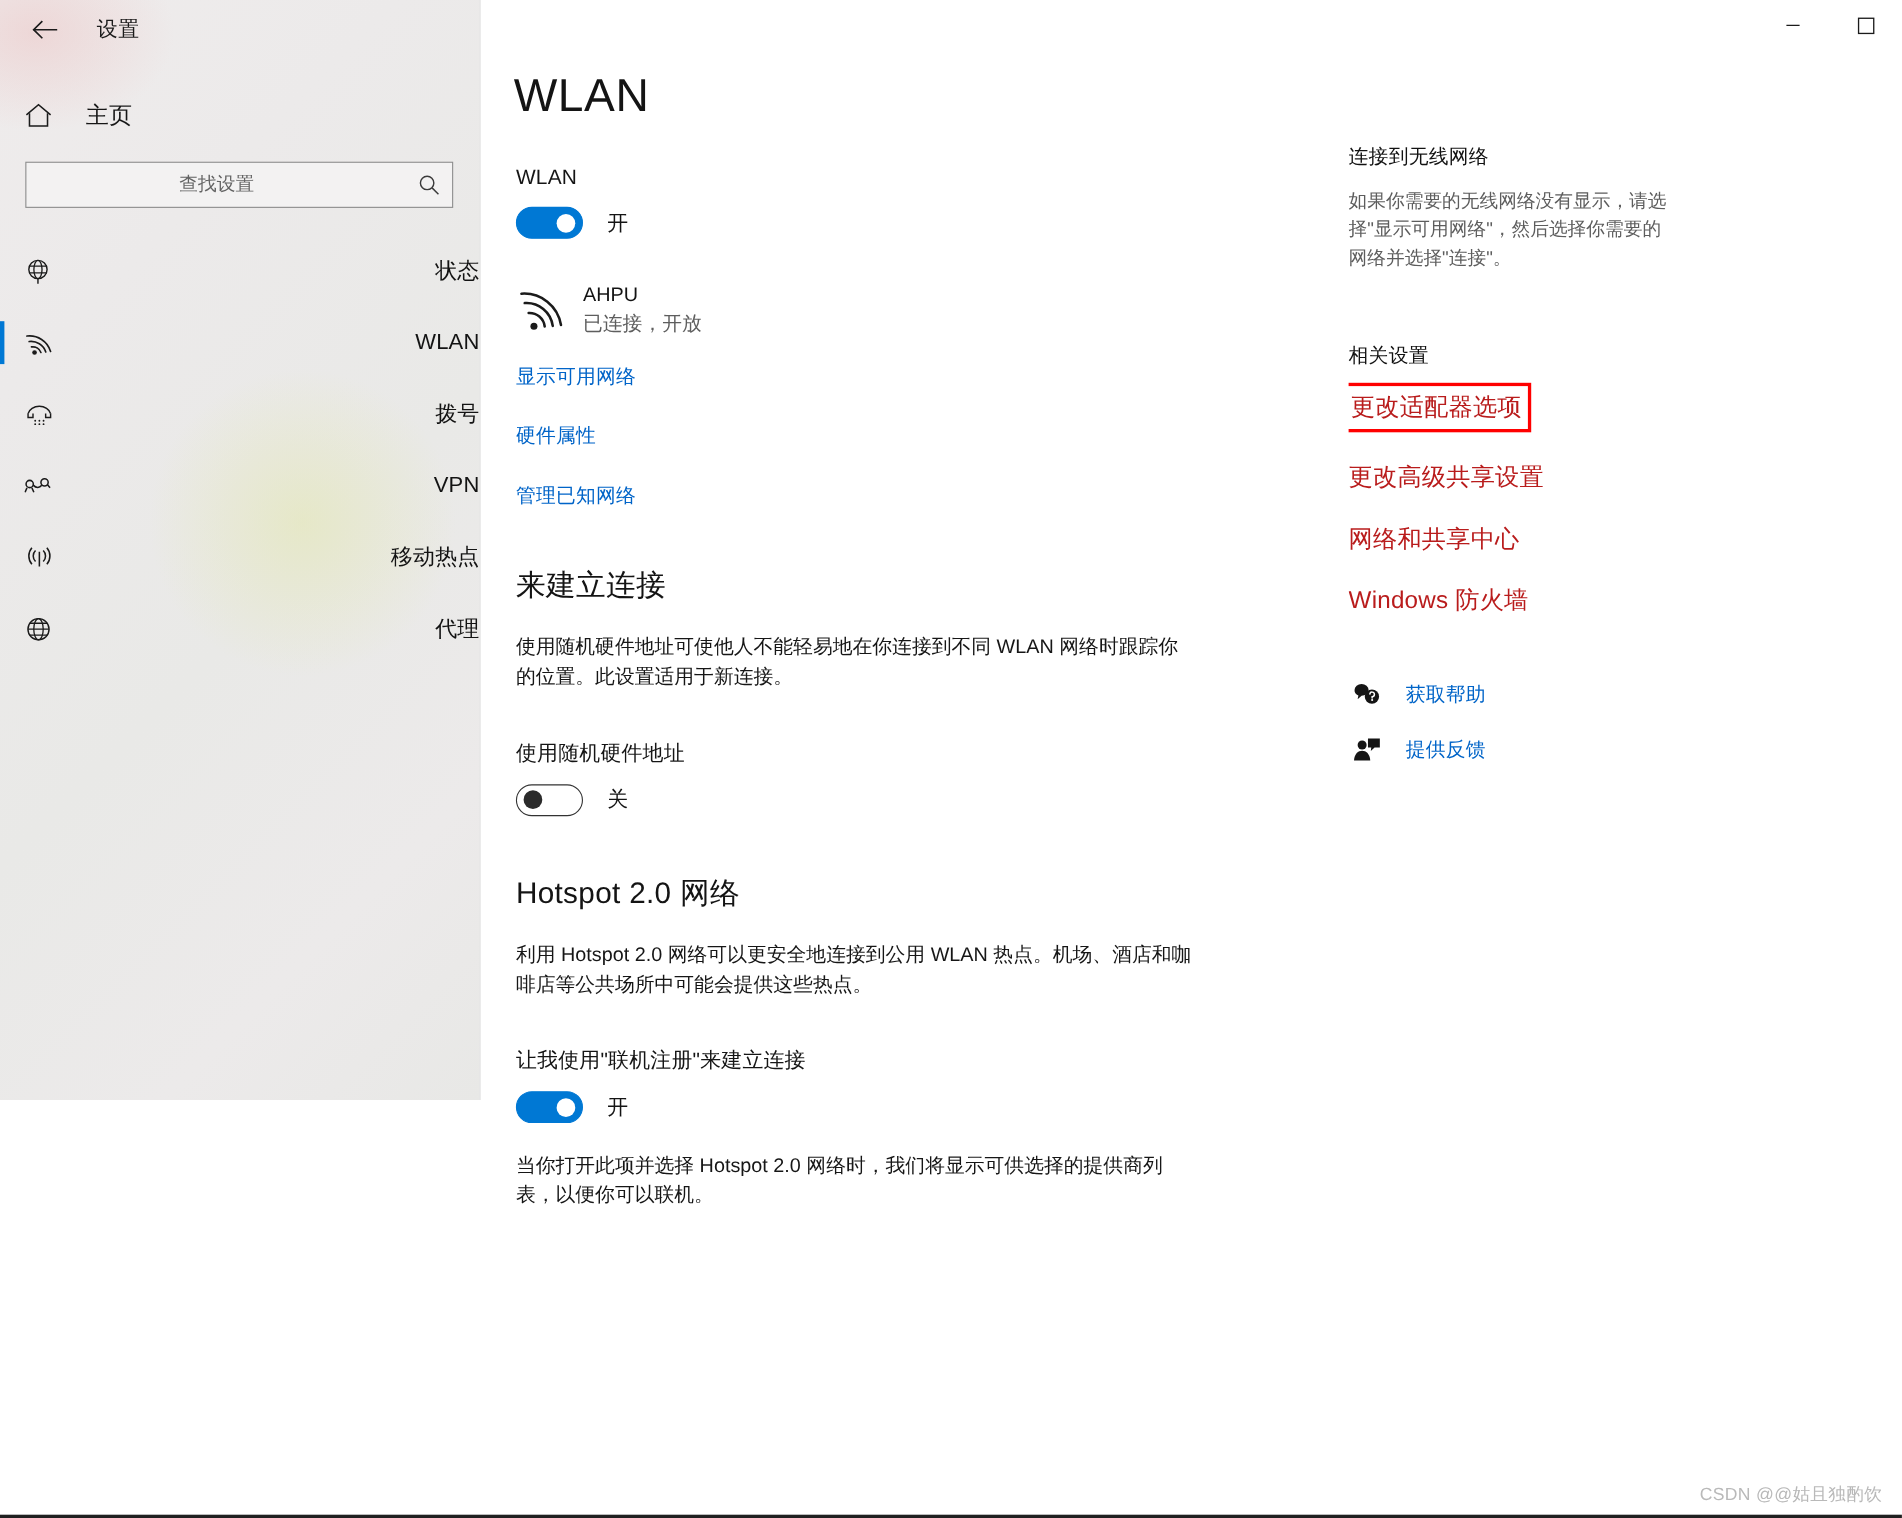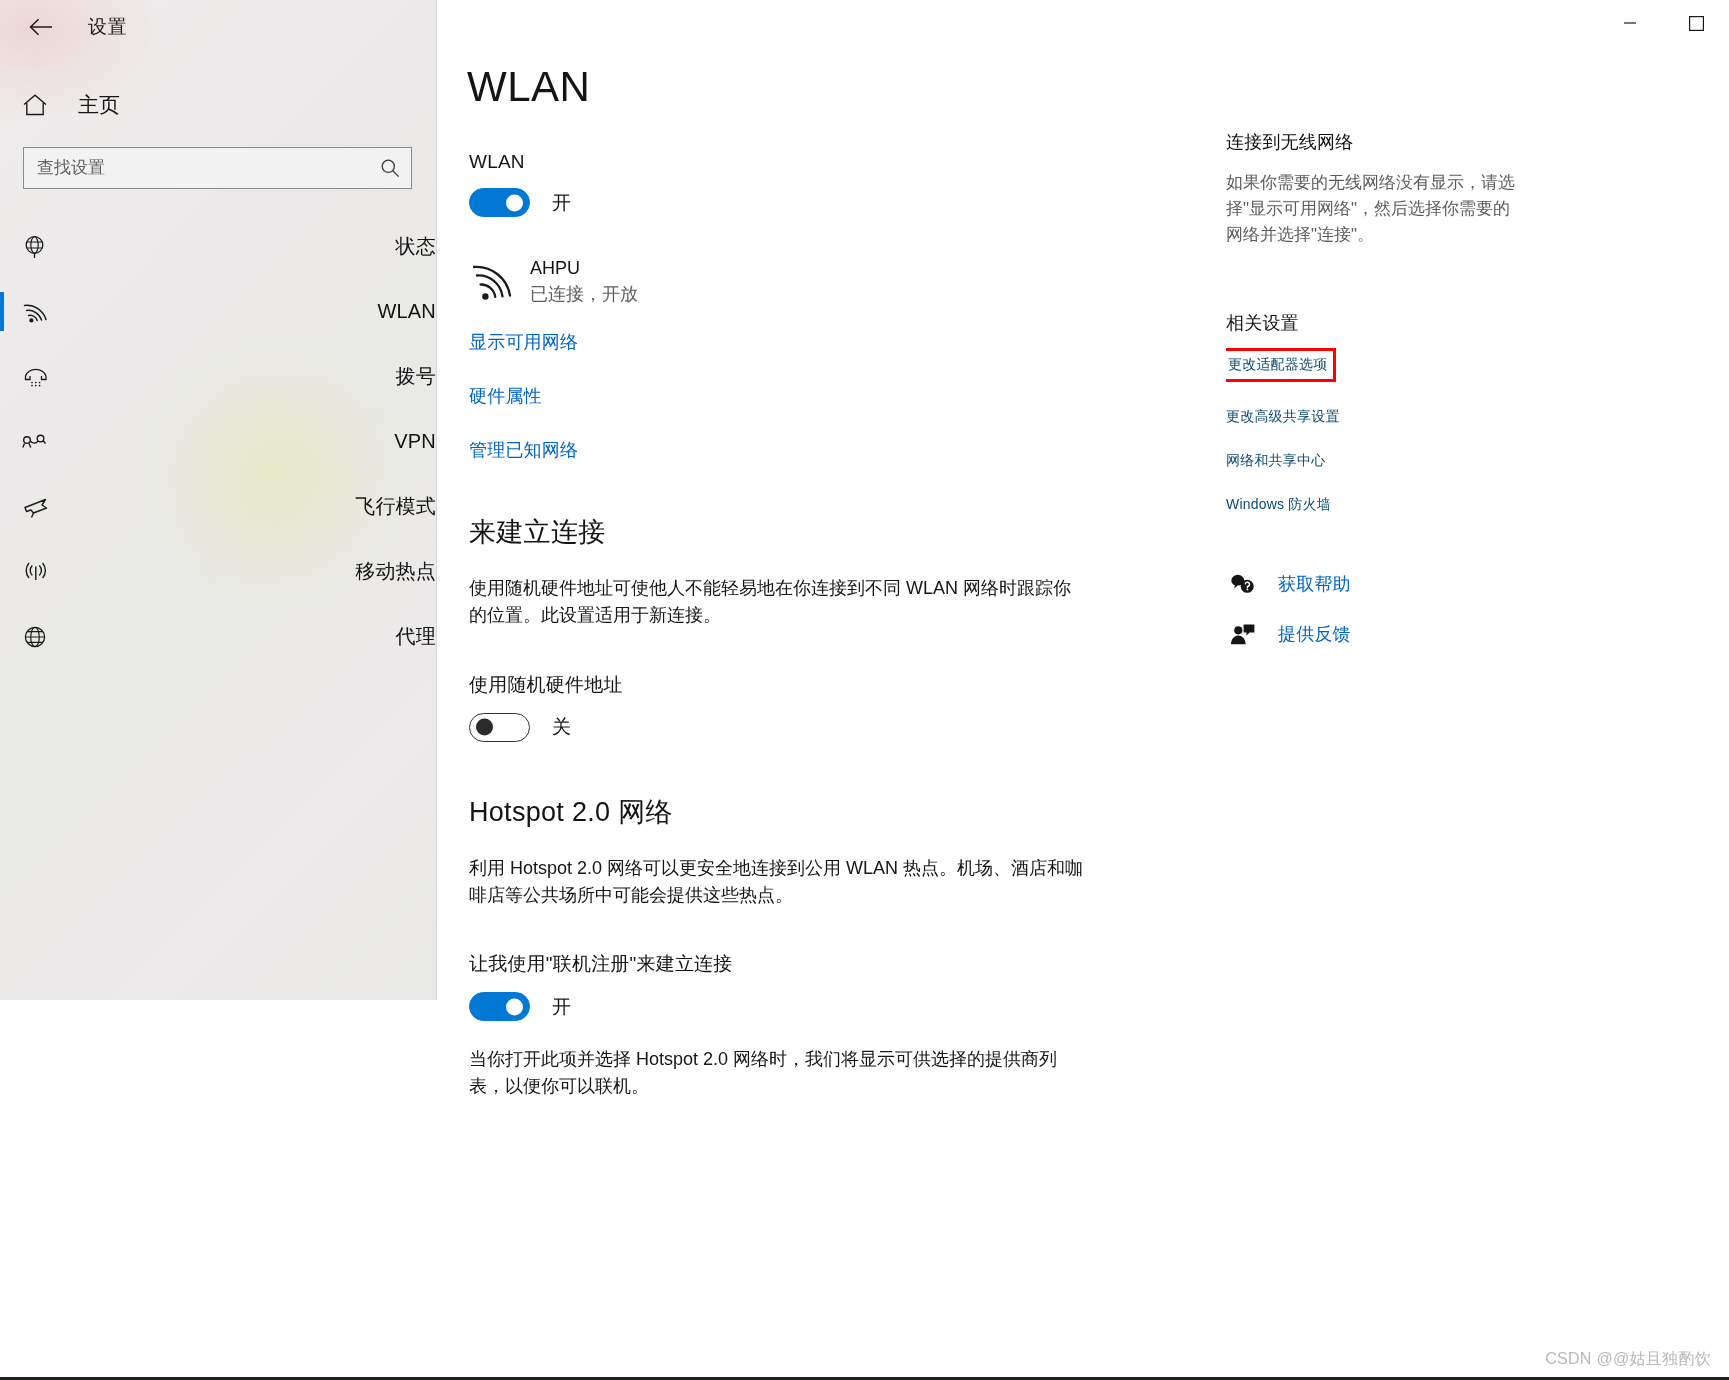--- a/index.html
+++ b/index.html
@@ -97,20 +97,21 @@
   .search-input {
     flex: 1;
     border: none;
     outline: none;
     background: transparent;
     font-family: inherit;
     font-size: 17px;
     color: #1b1b1b;
     padding: 0 12px 0 13px;
     height: 100%;
+    text-align: center;
   }
   .search-input::placeholder { color: #636363; opacity: 1; }
   .search-icon-btn {
     width: 42px; height: 100%;
     display: flex; align-items: center; justify-content: center;
     cursor: pointer;
   }
 
   .section-title {
     margin: 40px 0 0 24px;
@@ -295,22 +296,22 @@
     line-height: 1.53;
     margin-top: 16px;
     width: 300px;
     white-space: nowrap;
   }
   .rail-p span { display: block; }
   .rail-h.second { margin-top: 63px; }
 
   .rail-link {
     display: inline-block;
-    font-size: 14px;
-    color: #0c4a6e;
+    font-size: 22px;
+    color: #b91c1c;
     text-decoration: none;
     margin-top: 20px;
     cursor: pointer;
     letter-spacing: .2px;
   }
 
   .highlight-box {
     display: inline-block;
     border: 3px solid #ff0000;
     padding: 4px 6px 5px 4px;
@@ -453,29 +454,20 @@
               <circle cx="5" cy="9" r="3.3" fill="none" stroke="#1b1b1b" stroke-width="1.4"></circle>
               <circle cx="18.5" cy="7.5" r="3.3" fill="none" stroke="#1b1b1b" stroke-width="1.4"></circle>
               <path d="M8.2 10 C11 13 14 12.5 16 10.2" fill="none" stroke="#1b1b1b" stroke-width="1.4"></path>
               <path d="M2.5 12.5 L0.8 16.5 M7 12.5 L8.8 16.5" stroke="#1b1b1b" stroke-width="1.4" fill="none"></path>
               <path d="M21 9.5 L23.5 12.5" stroke="#1b1b1b" stroke-width="1.4" fill="none"></path>
             </svg>
           </span>
           <span class="nav-label">VPN</span>
         </div>
 
-        <div class="nav-item">
-          <span class="nav-icon">
-            <svg width="28" height="26" viewBox="0 0 28 26">
-              <path d="M3 13.5 L23.5 5.5 L20 11 L24.5 14 L11.5 19 L9 16 L4.5 17.5 Z" fill="none" stroke="#1b1b1b" stroke-width="1.4" stroke-linejoin="round"></path>
-              <path d="M11.5 19 L9.5 23.5" fill="none" stroke="#1b1b1b" stroke-width="1.4"></path>
-            </svg>
-          </span>
-          <span class="nav-label">飞行模式</span>
-        </div>
 
         <div class="nav-item">
           <span class="nav-icon">
             <svg width="28" height="24" viewBox="0 0 28 24">
               <path d="M13.8 6.5 V20" stroke="#1b1b1b" stroke-width="1.4" fill="none"></path>
               <path d="M10.3 5.5 A7 7 0 0 0 10.3 15.5" fill="none" stroke="#1b1b1b" stroke-width="1.4"></path>
               <path d="M17.3 5.5 A7 7 0 0 1 17.3 15.5" fill="none" stroke="#1b1b1b" stroke-width="1.4"></path>
               <path d="M7 3 A11.5 11.5 0 0 0 7 18" fill="none" stroke="#1b1b1b" stroke-width="1.4"></path>
               <path d="M20.6 3 A11.5 11.5 0 0 1 20.6 18" fill="none" stroke="#1b1b1b" stroke-width="1.4"></path>
             </svg>

